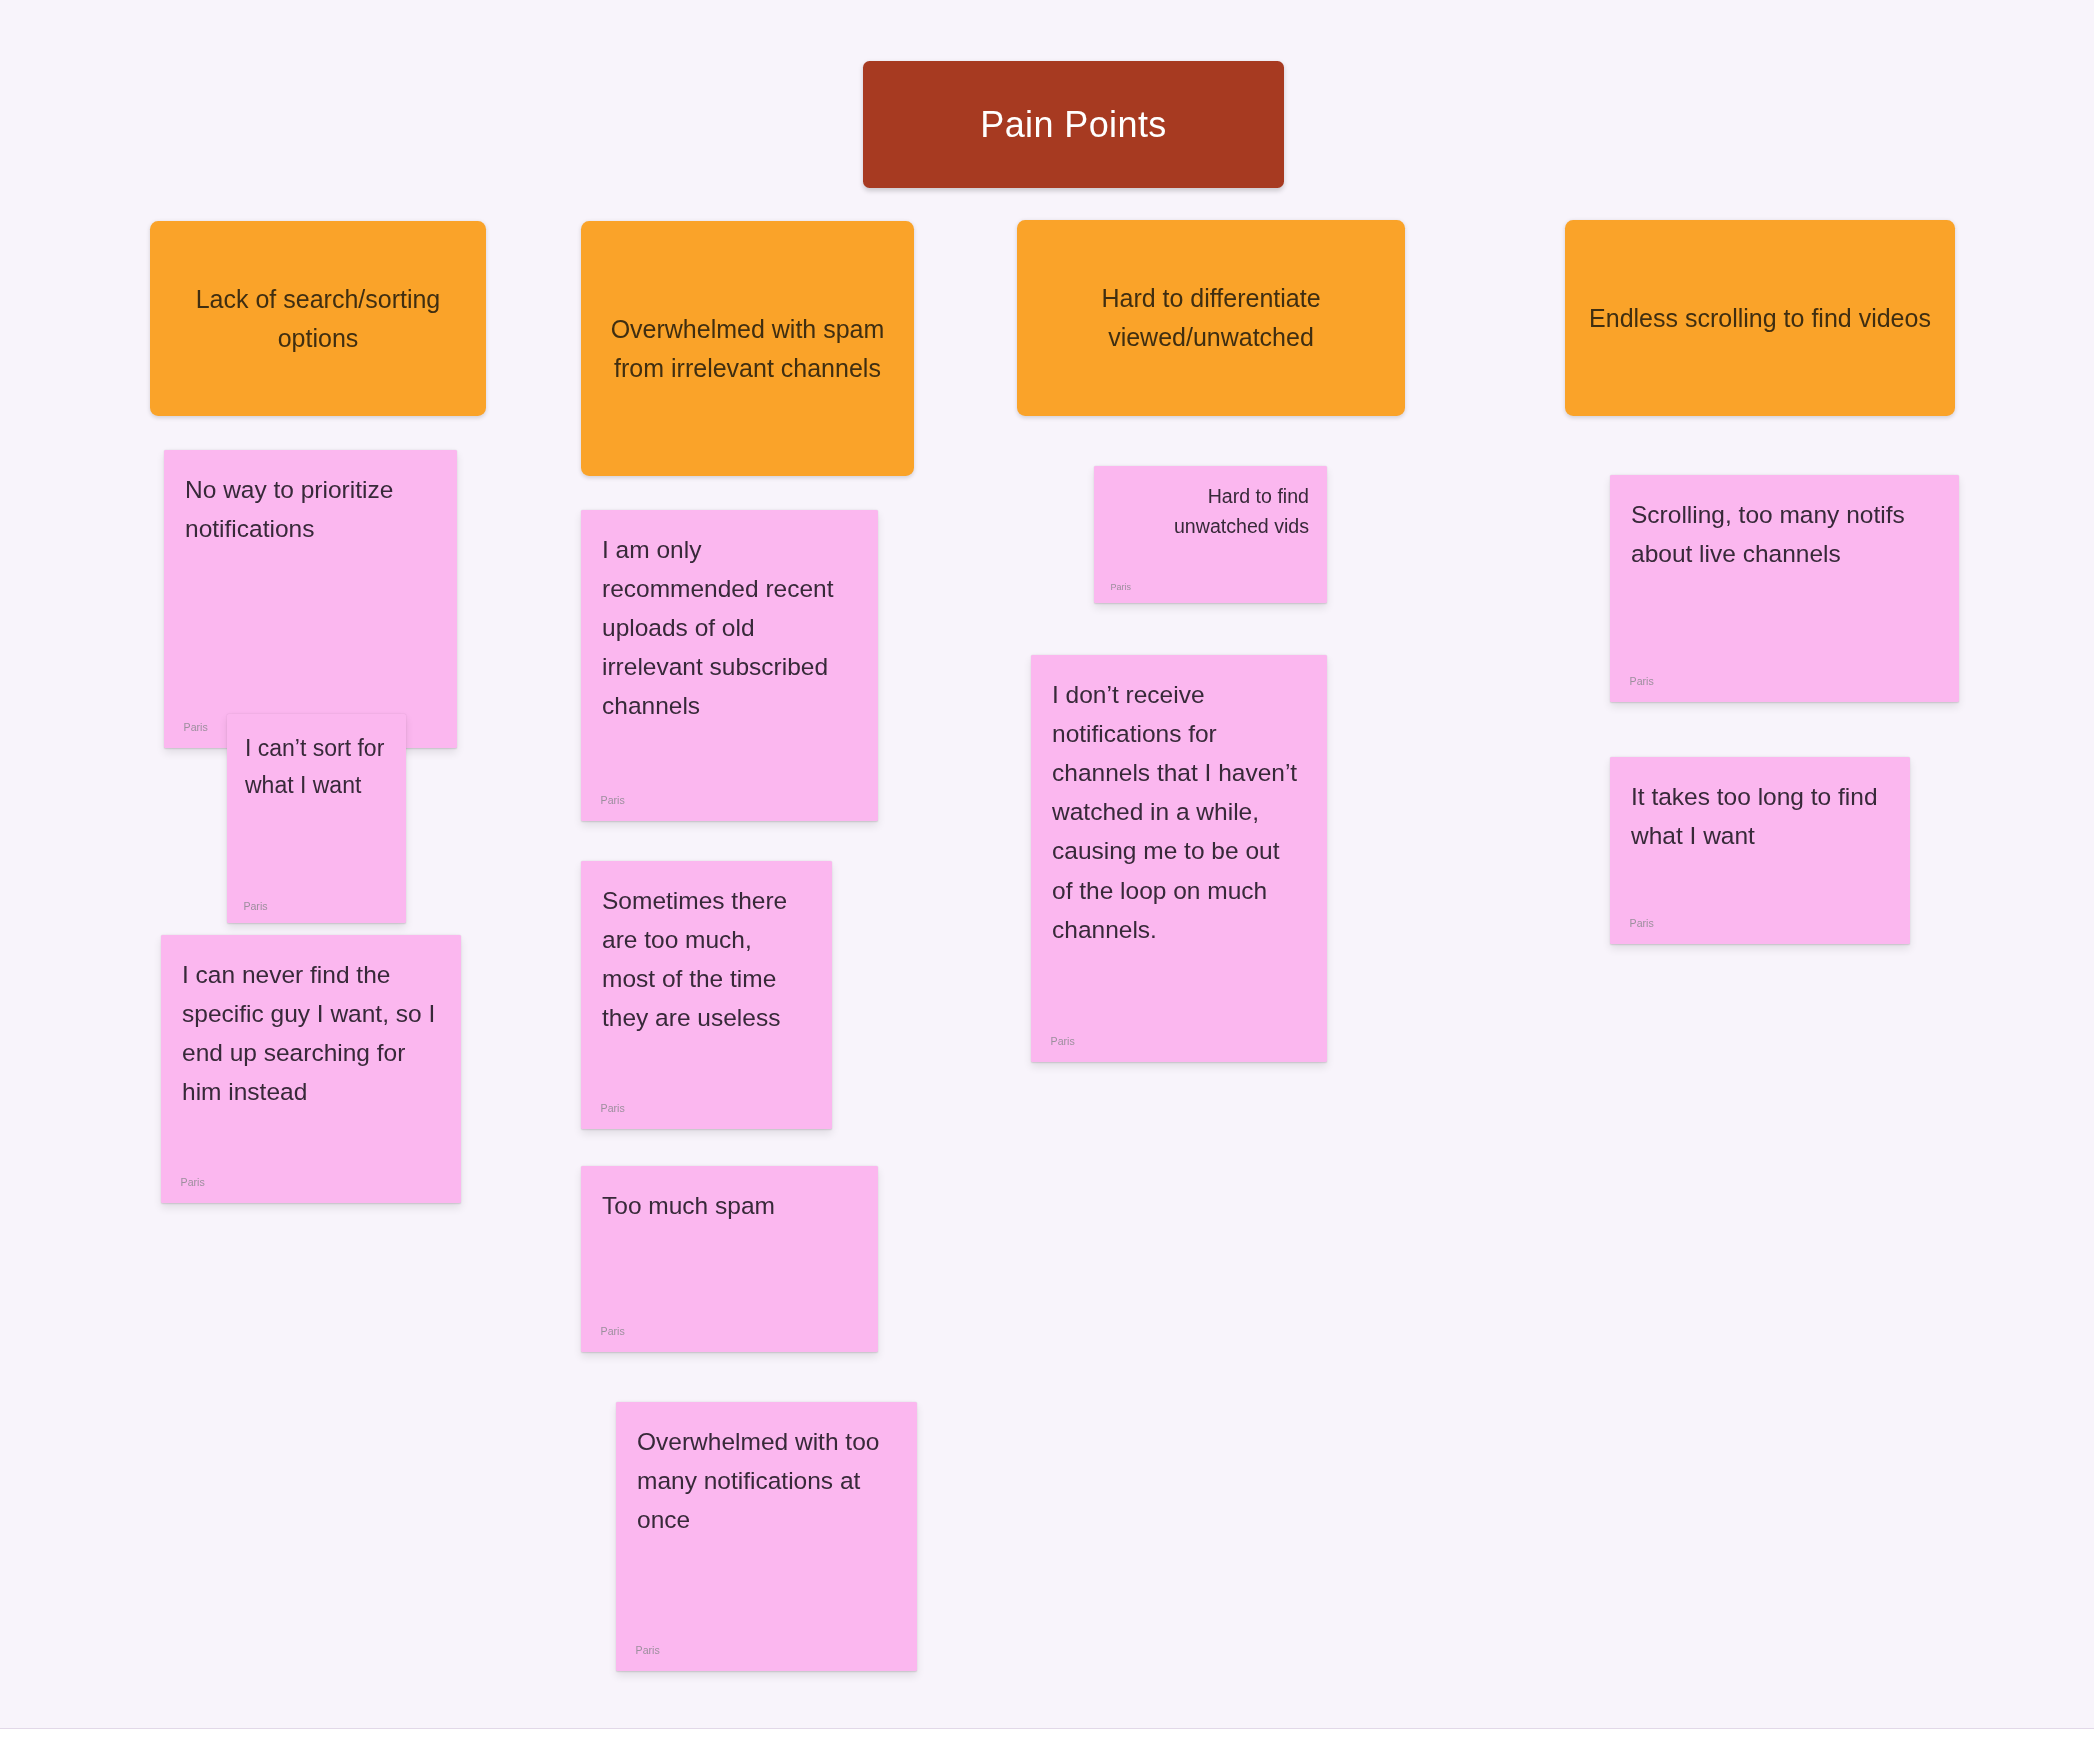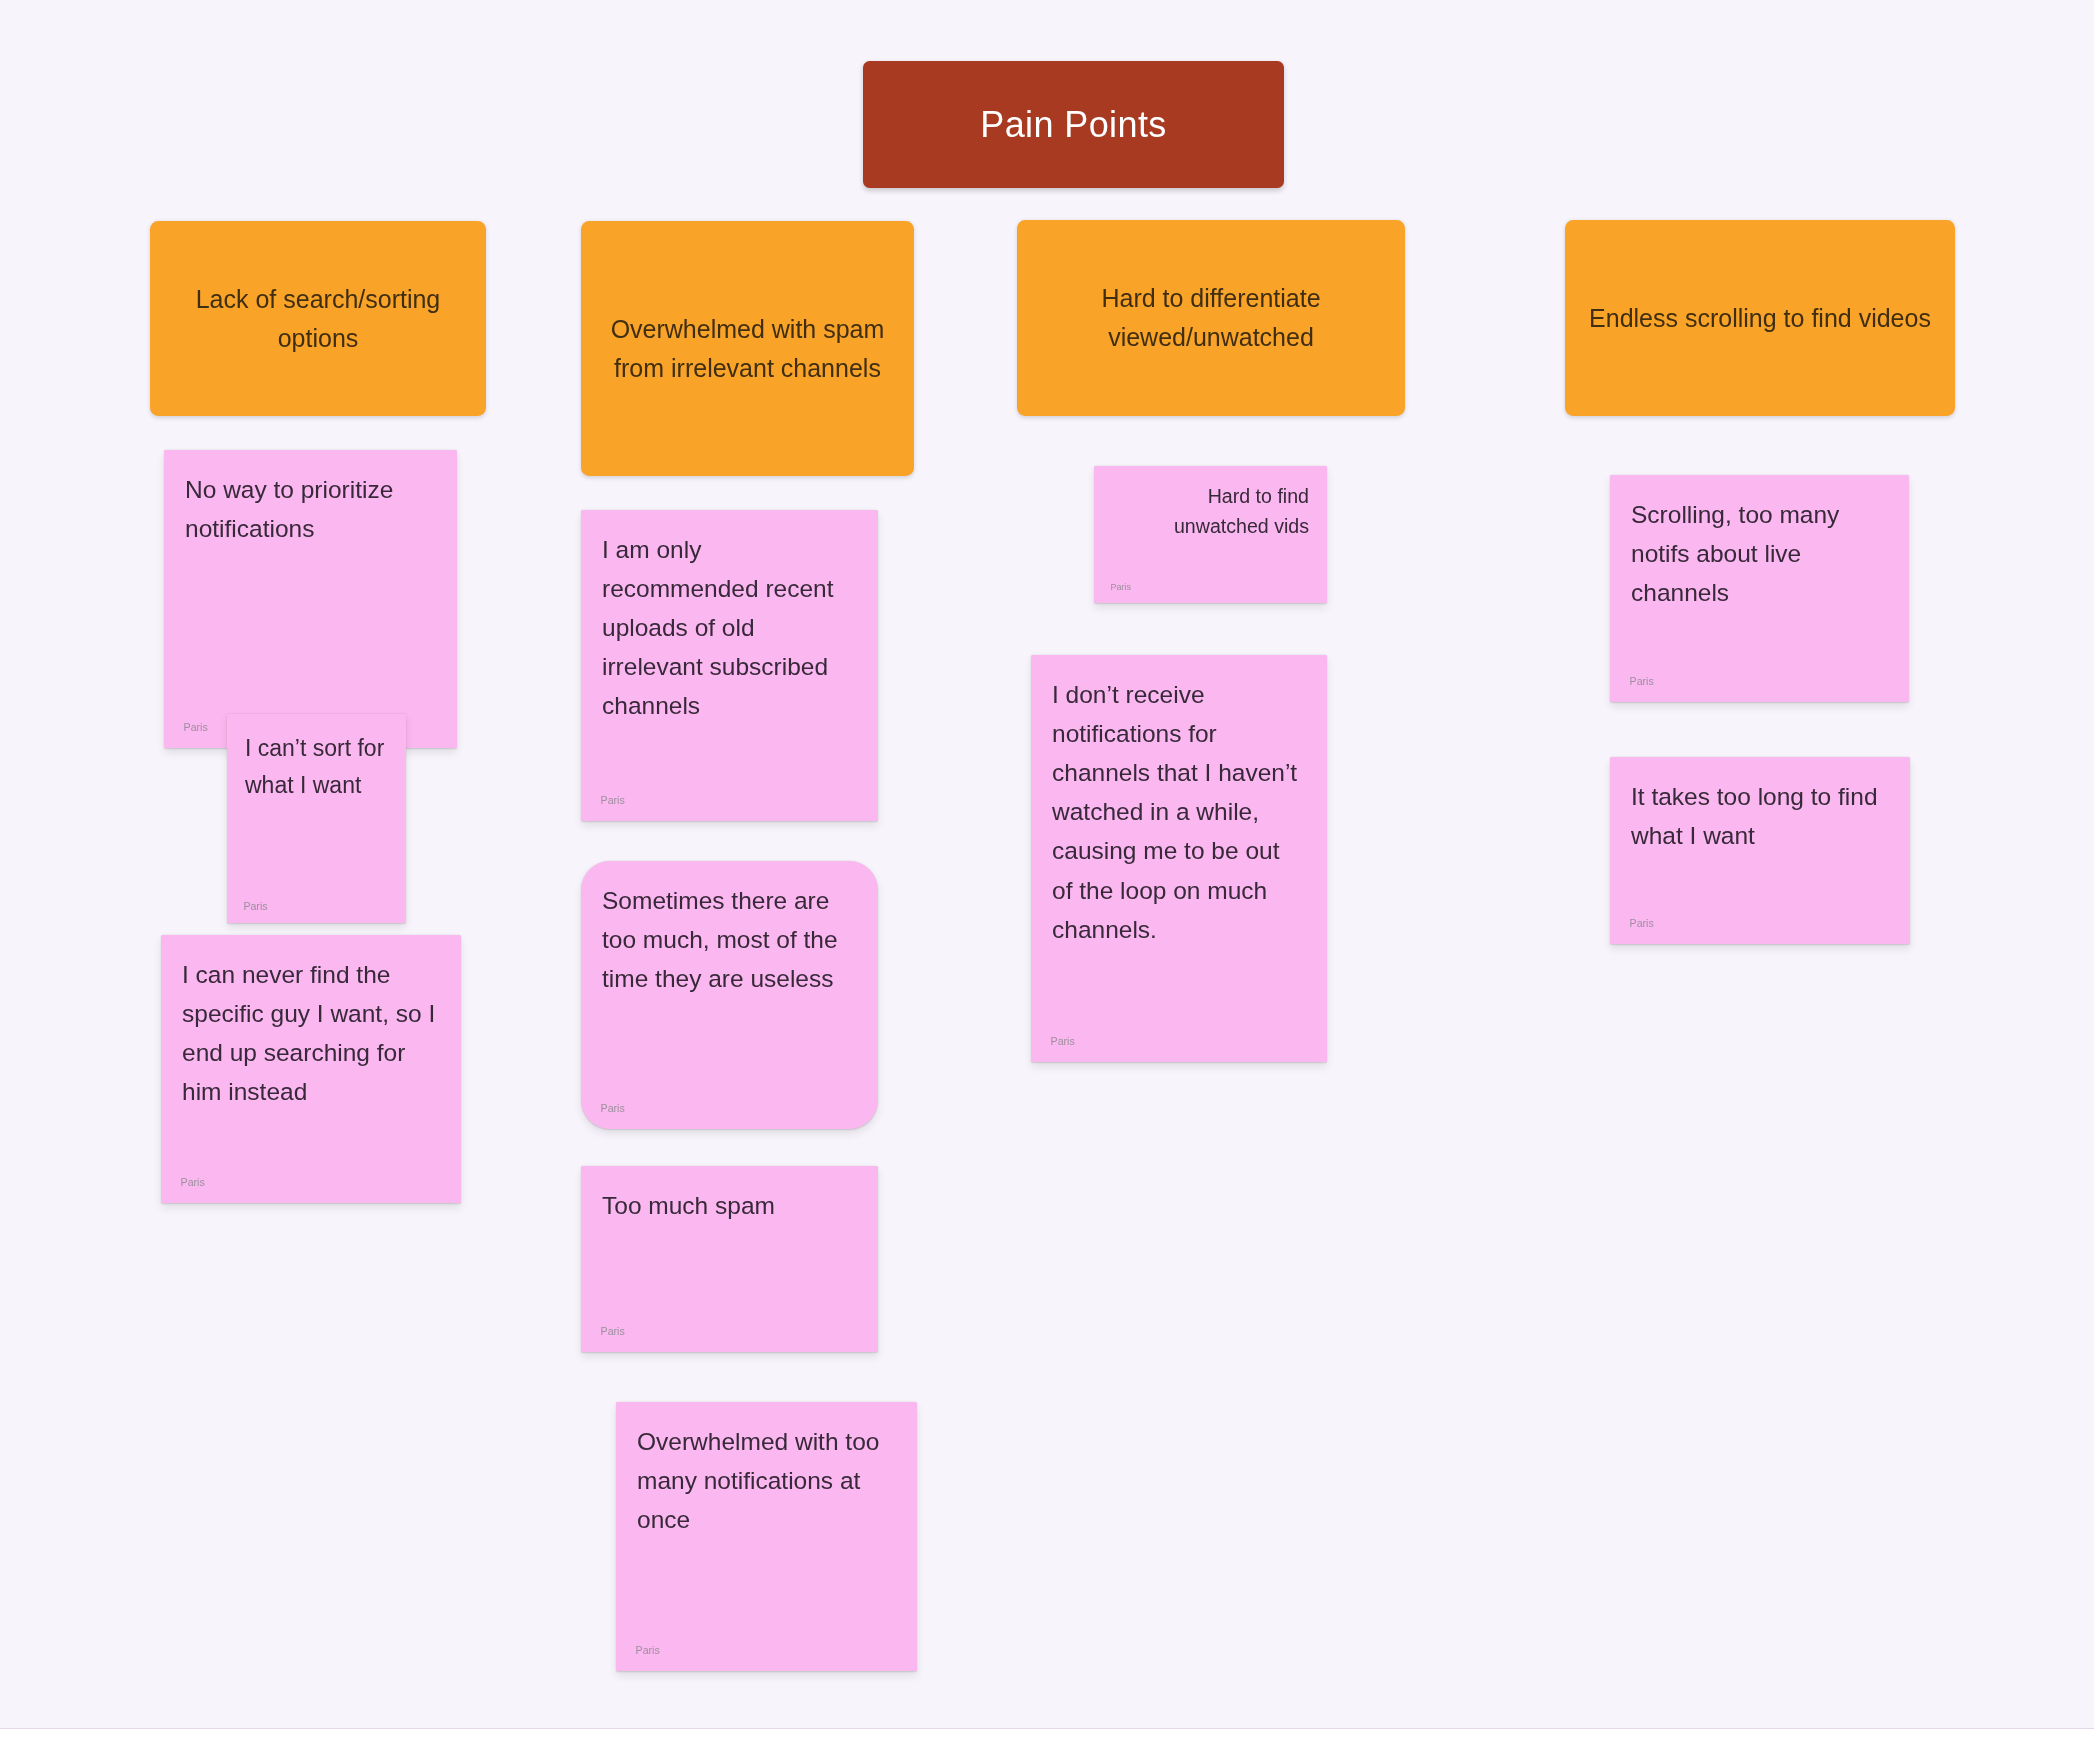--- a/index.html
+++ b/index.html
@@ -65,21 +65,21 @@
   <div class="note-author">Paris</div>
 </div>
 
 <div class="col-header" style="left:581px;top:221px;width:333px;height:255px;">
   <span>Overwhelmed with spam from irrelevant channels</span>
 </div>
 <div class="note" style="left:581px;top:510px;width:297px;height:311px;">
   <div class="note-text">I am only recommended recent uploads of old irrelevant subscribed channels</div>
   <div class="note-author">Paris</div>
 </div>
-<div class="note" style="left:581px;top:861px;width:297px;height:268px;border-radius:29px;">
+<div class="note" style="left:581px;top:861px;width:251px;height:268px;">
   <div class="note-text">Sometimes there are too much, most of the time they are useless</div>
   <div class="note-author">Paris</div>
 </div>
 <div class="note" style="left:581px;top:1166px;width:297px;height:186px;">
   <div class="note-text">Too much spam</div>
   <div class="note-author">Paris</div>
 </div>
 <div class="note" style="left:616px;top:1402px;width:301px;height:269px;">
   <div class="note-text">Overwhelmed with too many notifications at once</div>
   <div class="note-author">Paris</div>
@@ -93,21 +93,21 @@
   <div class="note-author">Paris</div>
 </div>
 <div class="note" style="left:1031px;top:655px;width:296px;height:407px;">
   <div class="note-text">I don’t receive notifications for channels that I haven’t watched in a while, causing me to be out of the loop on much channels.</div>
   <div class="note-author">Paris</div>
 </div>
 
 <div class="col-header" style="left:1565px;top:220px;width:390px;height:196px;">
   <span>Endless scrolling to find videos</span>
 </div>
-<div class="note" style="left:1610px;top:475px;width:299px;height:227px;">
+<div class="note" style="left:1610px;top:475px;width:349px;height:227px;">
   <div class="note-text">Scrolling, too many notifs about live channels</div>
   <div class="note-author">Paris</div>
 </div>
 <div class="note" style="left:1610px;top:757px;width:300px;height:187px;">
   <div class="note-text">It takes too long to find what I want</div>
   <div class="note-author">Paris</div>
 </div>
 
 <div class="bottom-strip"></div>
 

